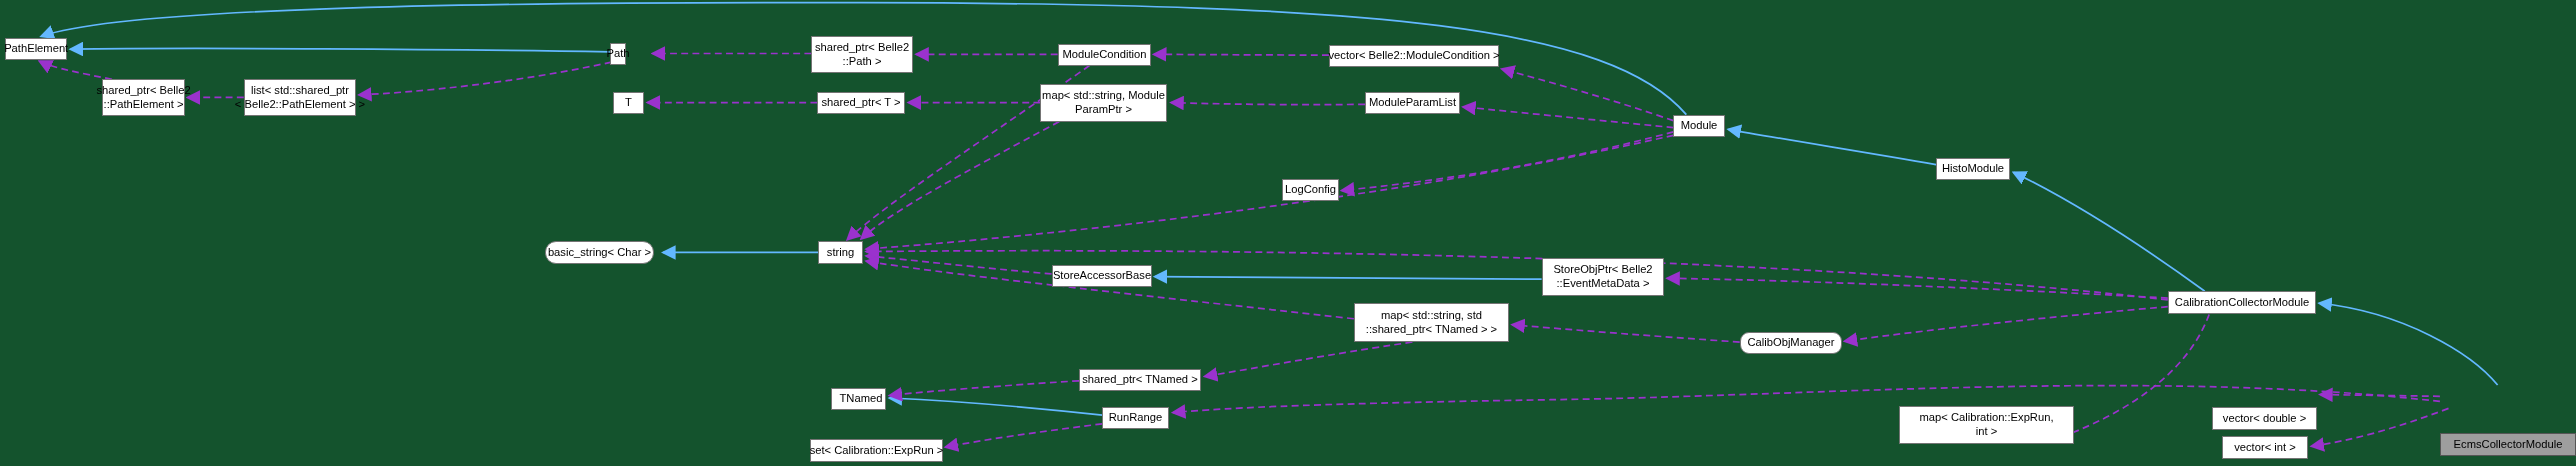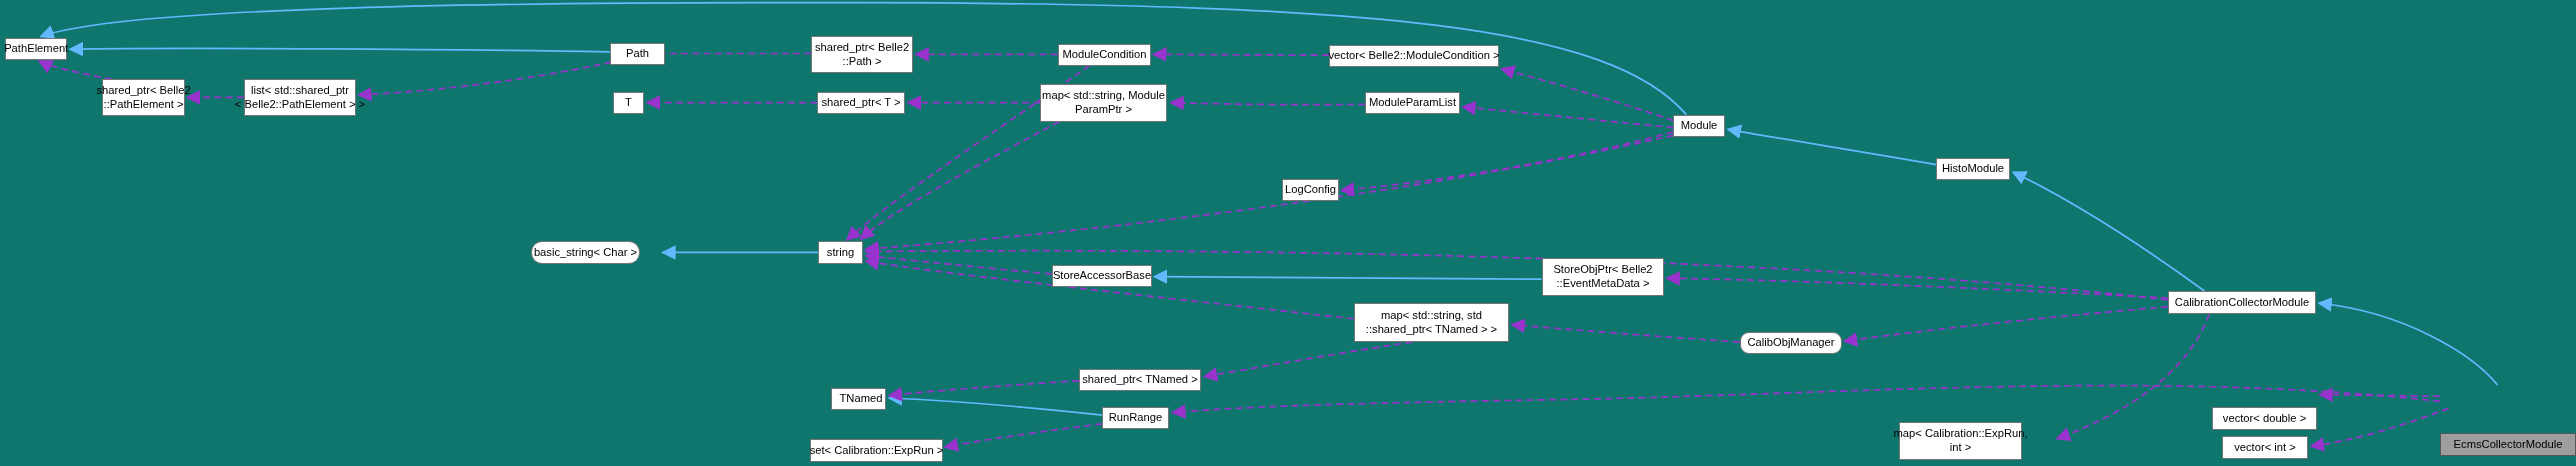--- a/index.html
+++ b/index.html
@@ -8,21 +8,21 @@
     background: #000000;
     width: 2576px;
     height: 467px;
     overflow: hidden;
     font-family: "Liberation Sans", "DejaVu Sans", sans-serif;
   }
   #diagram {
     position: relative;
     width: 2576px;
     height: 467px;
-    background: #0f766e;
+    background: #14532d;
   }
   #edges {
     position: absolute;
     left: 0; top: 0;
     width: 2576px;
     height: 467px;
   }
   .edge {
     fill: none;
     stroke-width: 2;
@@ -116,21 +116,21 @@
         <div>PathElement</div>
       </div>
       <div class="node" style="left: 102px; top: 79px; width: 83px; height: 37px;">
         <div>shared_ptr&lt; Belle2</div>
         <div>::PathElement &gt;</div>
       </div>
       <div class="node" style="left: 244px; top: 79px; width: 112px; height: 37px;">
         <div>list&lt; std::shared_ptr</div>
         <div>&lt; Belle2::PathElement &gt; &gt;</div>
       </div>
-      <div class="node" style="left: 610px; top: 43px; width: 55px; height: 21.5px;">
+      <div class="node" style="left: 610px; top: 43px; width: 16px; height: 21.5px;">
         <div>Path</div>
       </div>
       <div class="node" style="left: 613px; top: 92px; width: 31px; height: 21.5px;">
         <div>T</div>
       </div>
       <div class="node" style="left: 811px; top: 36px; width: 102px; height: 37px;">
         <div>shared_ptr&lt; Belle2</div>
         <div>::Path &gt;</div>
       </div>
       <div class="node" style="left: 817px; top: 92px; width: 88px; height: 21.5px;">
@@ -151,21 +151,21 @@
       </div>
       <div class="node" style="left: 1673px; top: 115px; width: 52px; height: 22.4px;">
         <div>Module</div>
       </div>
       <div class="node" style="left: 1936px; top: 158px; width: 74px; height: 22.4px;">
         <div>HistoModule</div>
       </div>
       <div class="node" style="left: 1282px; top: 179px; width: 57px; height: 22.4px; text-align: center;">
         <div>LogConfig</div>
       </div>
-      <div class="node" style="left: 531px; top: 241px; width: 109px; height: 23px; border-radius: 11px;">
+      <div class="node" style="left: 545px; top: 241px; width: 109px; height: 23px; border-radius: 11px;">
         <div>basic_string&lt; Char &gt;</div>
       </div>
       <div class="node" style="left: 818px; top: 241px; width: 45px; height: 23px;">
         <div>string</div>
       </div>
       <div class="node" style="left: 1052px; top: 265px; width: 100px; height: 22.4px;">
         <div>StoreAccessorBase</div>
       </div>
       <div class="node" style="left: 1542px; top: 258px; width: 122px; height: 38px;">
         <div>StoreObjPtr&lt; Belle2</div>
@@ -189,21 +189,21 @@
       </div>
       <div class="node" style="left: 1102px; top: 407px; width: 67px; height: 22.4px;">
         <div>RunRange</div>
       </div>
       <div class="node" style="left: 810px; top: 439px; width: 133px; height: 23px;">
         <div>set&lt; Calibration::ExpRun &gt;</div>
       </div>
       <div class="node" style="left: 2212px; top: 383px; width: 105px; height: 23px; margin-top: 24px;">
         <div>vector&lt; double &gt;</div>
       </div>
-      <div class="node" style="left: 1899px; top: 422px; width: 123px; height: 38px;">
+      <div class="node" style="left: 1899px; top: 406px; width: 175px; height: 38px;">
         <div>map&lt; Calibration::ExpRun,</div>
         <div>int &gt;</div>
       </div>
       <div class="node" style="left: 2222px; top: 436px; width: 86px; height: 23px;">
         <div>vector&lt; int &gt;</div>
       </div>
       <div class="node highlight" style="left: 2440px; top: 385px; width: 136px; height: 23px;">
         <div>EcmsCollectorModule</div>
       </div>
     </div>

